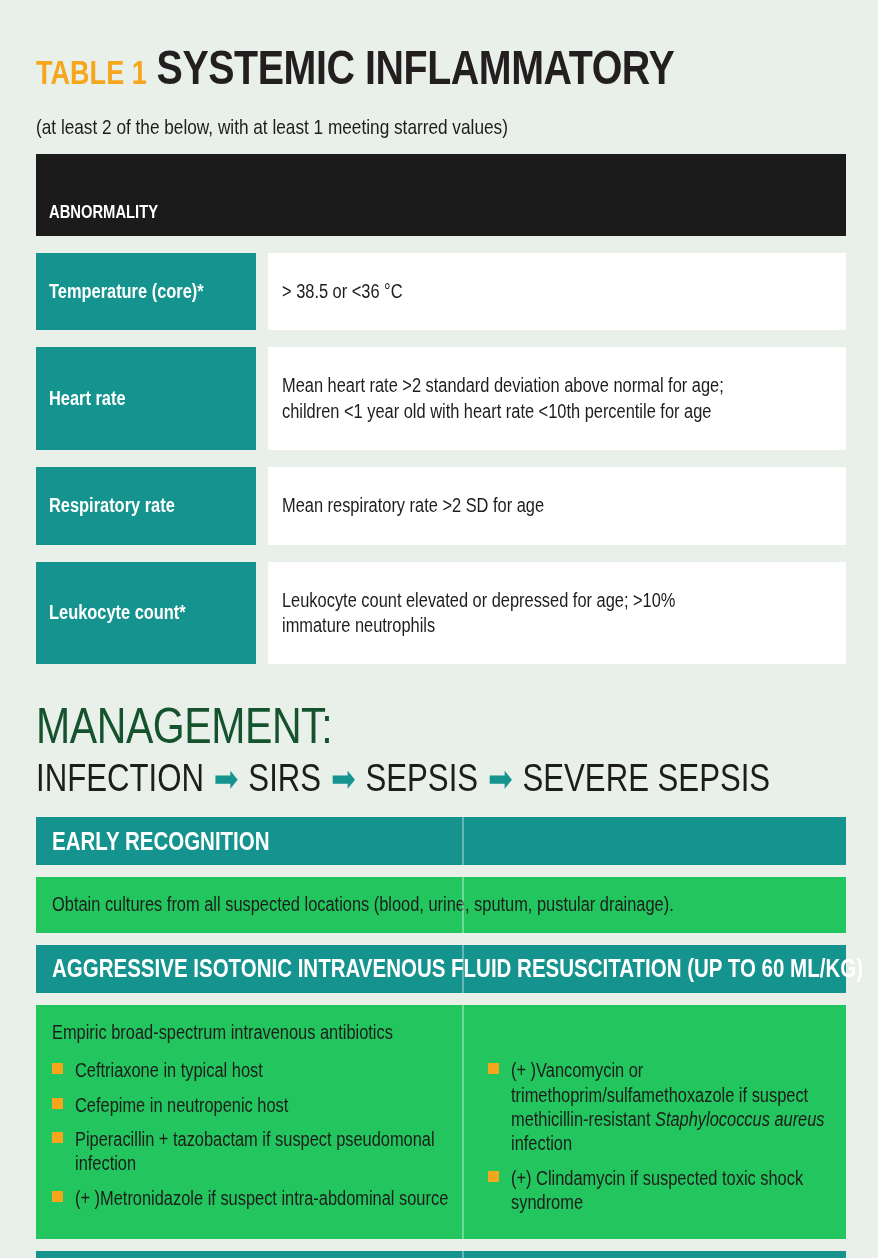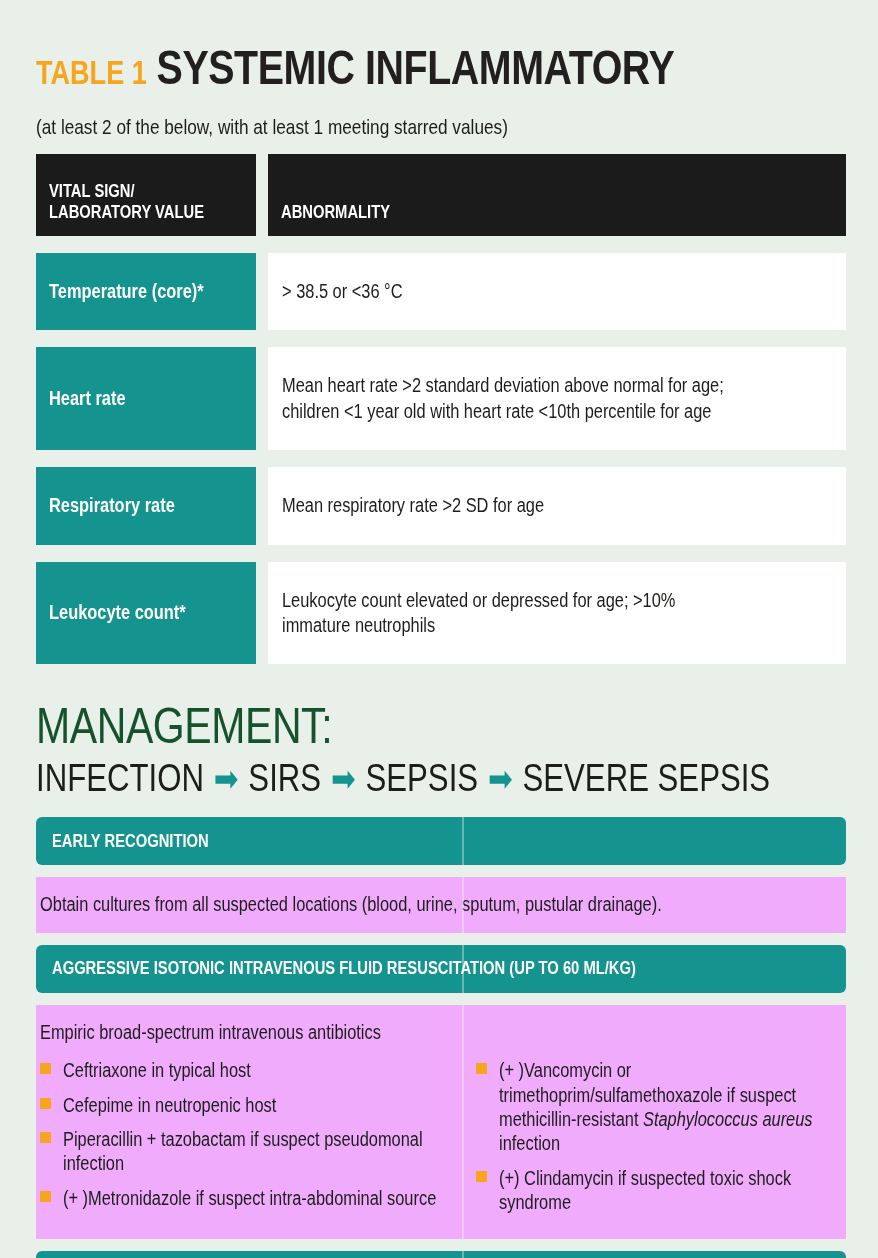--- a/index.html
+++ b/index.html
@@ -33,27 +33,27 @@
   .cell-value { flex: 1; background: #ffffff; color: #1d1d1b; font-size: 20px;
                 display: flex; align-items: center; padding: 26px 14px; line-height: 1.27; }
 
   
   .mgmt { margin-top: 36px; }
   .mgmt-heading { font-size: 50px; font-weight: 400; color: #14532d; line-height: 52px; letter-spacing: -0.5px; }
   .mgmt-flow { margin-top: 4px; font-size: 38px; font-weight: 400; color: #1d1d1b; line-height: 44px; }
   .mgmt-flow .arrow { color: #15938f; margin: 0 12px; font-size: 36px; }
 
   .banner { margin-top: 16px; position: relative; height: 48px; background: #15938f; color: #ffffff;
-            display: flex; align-items: center; padding-left: 16px; font-size: 18px; font-weight: 700; border-radius: 6px; }
+            display: flex; align-items: center; padding-left: 16px; font-size: 25px; font-weight: 700; }
   .banner + .gray-block, .gray-block + .banner, .banner-last { margin-top: 12px; }
   .banner::after, .gray-block::after {
     content: ""; position: absolute; left: 52.6%; top: 0; bottom: 0; width: 2px;
     background: rgba(255,255,255,0.35);
   }
-  .gray-block { position: relative; background: #f0abfc; padding: 15px 4px; font-size: 20px;
+  .gray-block { position: relative; background: #22c55e; padding: 15px 16px; font-size: 20px;
                 color: #1d1d1b; line-height: 1.27; }
 
   
   .ab-cols { display: flex; margin-top: 13px; }
   .ab-col-left  { flex: 0 0 400px; }
   .ab-col-right { flex: 1; margin-left: 36px; }
   ul.ab-list { list-style: none; }
   .ab-list li { position: relative; padding-left: 23px; margin-bottom: 10px; line-height: 1.22; }
   .bullet { position: absolute; left: 0; top: 5px; width: 11px; height: 11px; background: #f5a61d; }
   .species { font-style: italic; }
@@ -71,24 +71,20 @@
         <span class="table-label">TABLE 1</span><span>SYSTEMIC INFLAMMATORY</span>
       </span>
     </div>
   </div>
   <div class="subtitle">
     <span class="sq">(at least 2 of the below, with at least 1 meeting starred values)</span>
   </div>
 
   <div class="sirs-table">
     <div class="t-header">
-      <div class="th th-left">
-        <div class="sqw">VITAL SIGN/
-LABORATORY VALUE</div>
-      </div>
       <div class="th th-right">
         <div class="sqw">ABNORMALITY</div>
       </div>
     </div>
 
     <div class="t-row row-short">
       <div class="cell-label">
         <span class="sq">Temperature (core)*</span>
       </div>
       <div class="cell-value">

